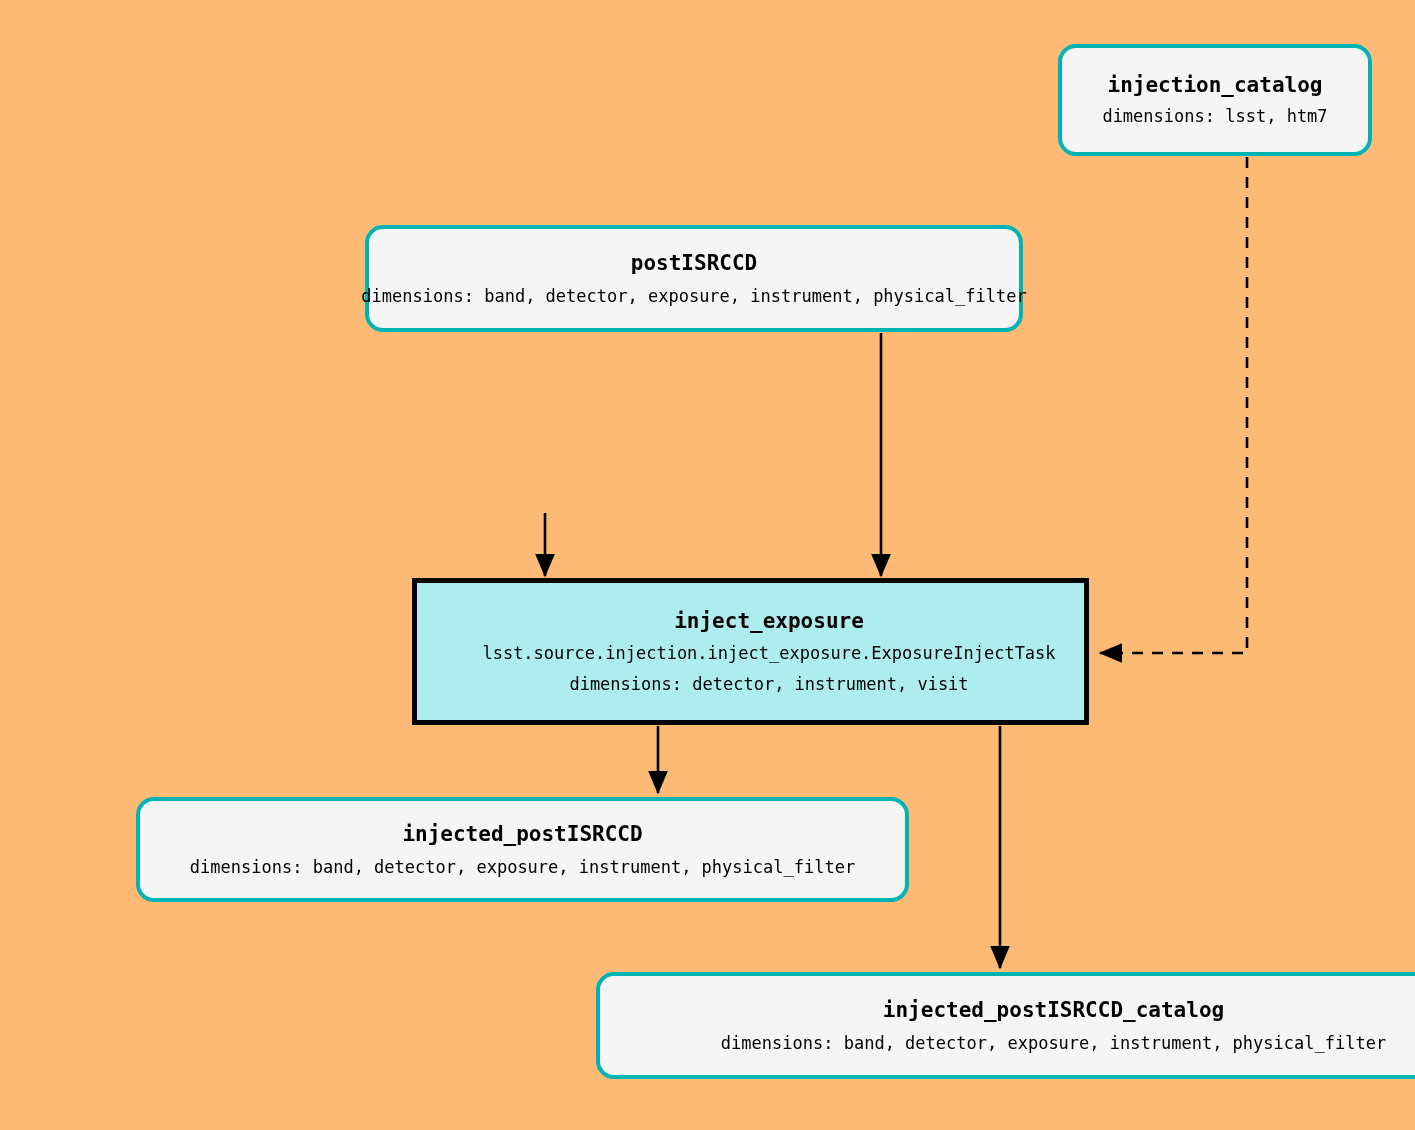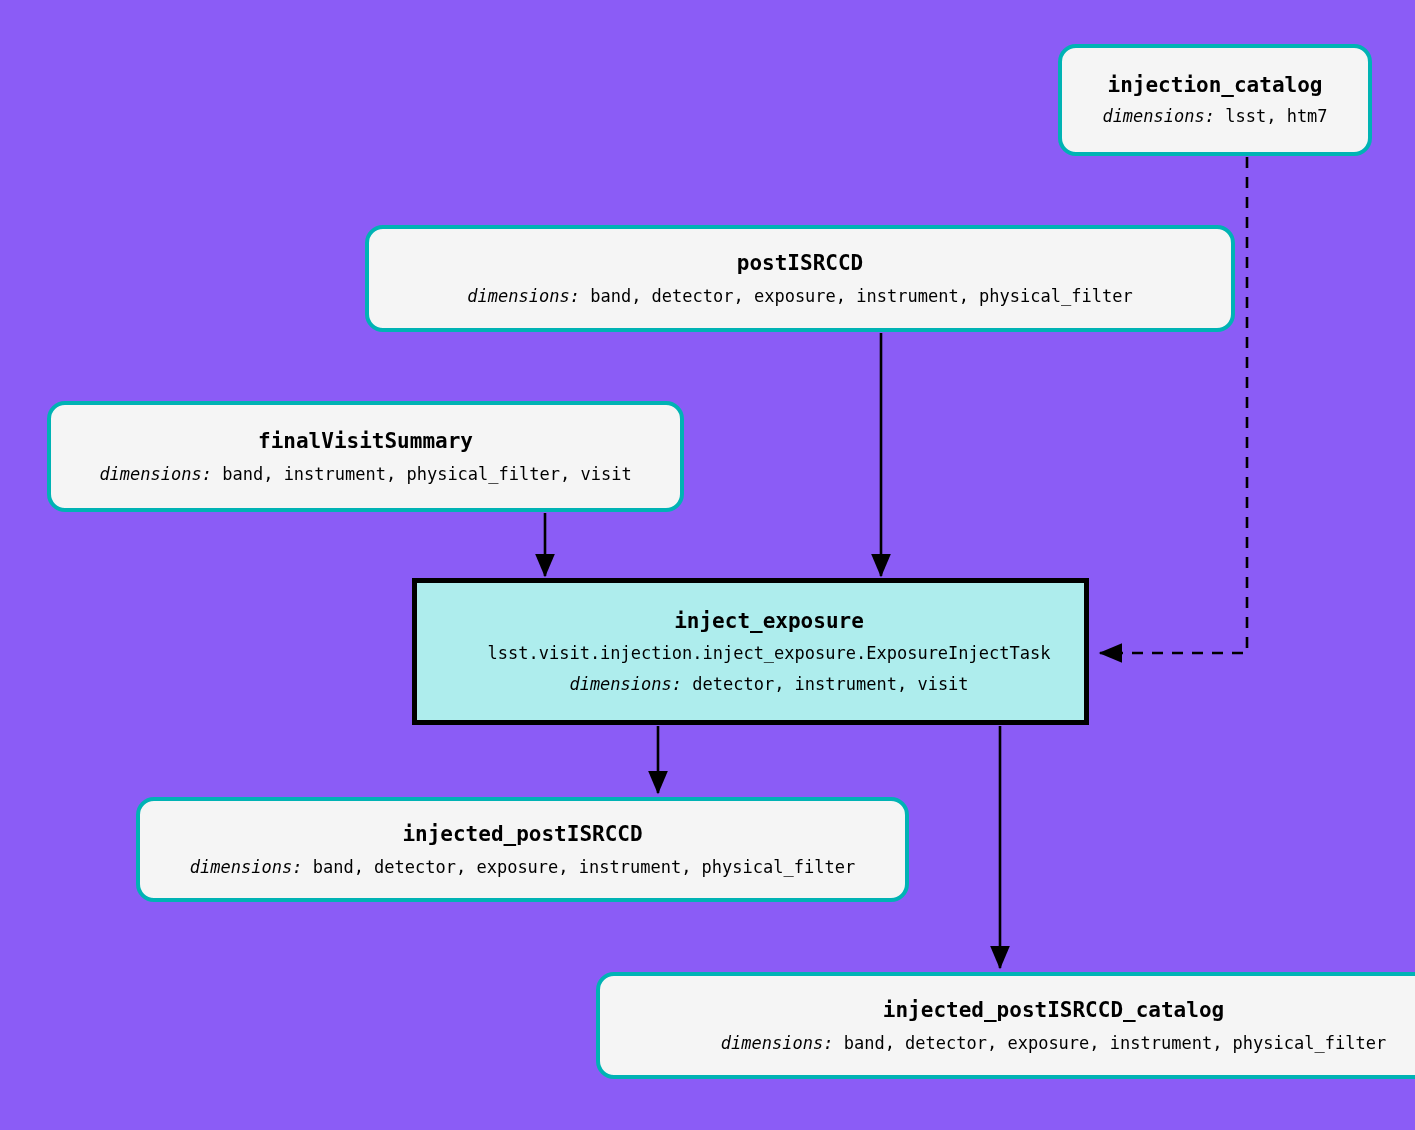--- a/index.html
+++ b/index.html
@@ -7,21 +7,21 @@
     padding: 0;
     background: #ffffff;
   }
   body {
     font-family: "DejaVu Sans Mono", "Liberation Mono", monospace;
   }
   #canvas {
     position: relative;
     width: 1415px;
     height: 1130px;
-    background: #8b5cf6;
+    background: #fdba74;
     overflow: hidden;
   }
   #edge-layer {
     position: absolute;
     left: 0;
     top: 0;
     width: 1415px;
     height: 1130px;
     pointer-events: none;
   }
@@ -62,29 +62,28 @@
     white-space: nowrap;
   }
   .node-dims {
     font-family: "DejaVu Sans Mono", "Liberation Mono", monospace;
     font-size: 17px;
     color: #000000;
     line-height: 1.15;
     white-space: nowrap;
   }
   .dims-label {
-    font-style: italic;
   }
   .dims-value {
     font-style: normal;
   }
   
   #node-injection-catalog   { left: 1058px; top: 44px;  width: 314px; height: 112px; }
   #node-injection-catalog .node-title { font-size: 21px; }
-  #node-postisrccd          { left: 365px;  top: 225px; width: 870px; height: 107px; }
+  #node-postisrccd          { left: 365px;  top: 225px; width: 658px; height: 107px; }
   #node-finalvisitsummary   { left: 47px;   top: 401px; width: 637px; height: 111px; }
   #node-inject-exposure     { left: 412px;  top: 578px; width: 677px; height: 147px; }
   #node-injected-postisrccd { left: 136px;  top: 797px; width: 773px; height: 105px; }
   #node-injected-catalog    { left: 596px;  top: 972px; width: 915px; height: 107px; }
 
   #node-injection-catalog .node-title { margin-bottom: 10px; }
   #node-postisrccd .node-title { margin-bottom: 12px; }
   #node-finalvisitsummary .node-title { margin-bottom: 12px; }
   #node-injected-postisrccd .node-title { margin-bottom: 12px; }
   #node-injected-catalog .node-title { margin-bottom: 12px; }
@@ -126,31 +125,24 @@
   </div>
 
   <div class="node dataset" id="node-postisrccd">
     <div class="node-title">postISRCCD</div>
     <div class="node-dims">
       <span class="dims-label">dimensions:</span>
       <span class="dims-value">band, detector, exposure, instrument, physical_filter</span>
     </div>
   </div>
 
-  <div class="node dataset" id="node-finalvisitsummary">
-    <div class="node-title">finalVisitSummary</div>
-    <div class="node-dims">
-      <span class="dims-label">dimensions:</span>
-      <span class="dims-value">band, instrument, physical_filter, visit</span>
-    </div>
-  </div>
 
   <div class="node task" id="node-inject-exposure">
     <div class="node-title">inject_exposure</div>
-    <div class="node-subtitle">lsst.visit.injection.inject_exposure.ExposureInjectTask</div>
+    <div class="node-subtitle">lsst.source.injection.inject_exposure.ExposureInjectTask</div>
     <div class="node-dims">
       <span class="dims-label">dimensions:</span>
       <span class="dims-value">detector, instrument, visit</span>
     </div>
   </div>
 
   <div class="node dataset" id="node-injected-postisrccd">
     <div class="node-title">injected_postISRCCD</div>
     <div class="node-dims">
       <span class="dims-label">dimensions:</span>

